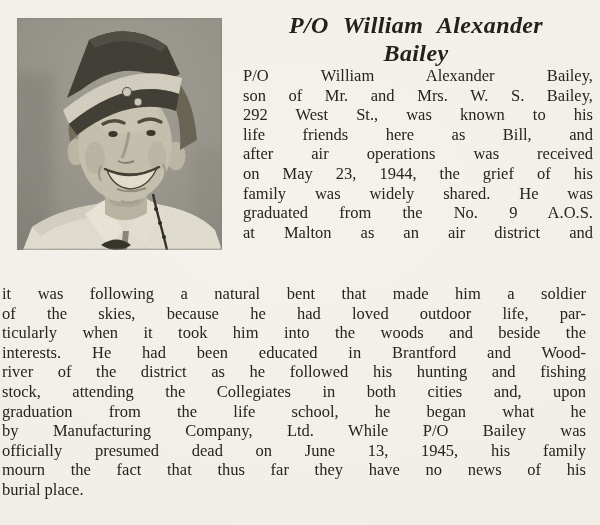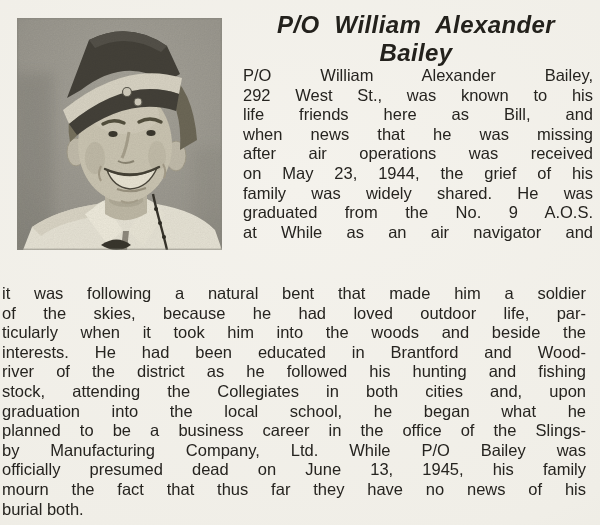--- a/index.html
+++ b/index.html
@@ -2,21 +2,21 @@
 <html><head>
 <meta charset="utf-8">
 <style>
   html, body { margin: 0; padding: 0; }
   .page {
     position: relative;
     width: 600px;
     height: 525px;
     overflow: hidden;
     background: radial-gradient(130% 110% at 50% 35%, #f4f2ec 0%, #f0eee7 65%, #e9e7de 100%);
-    font-family: Liberation Sans, sans-serif;
+    font-family: Liberation Serif, serif;
     color: #262420;
   }
   .photo {
     position: absolute;
     left: 17px;
     top: 18px;
     width: 205px;
     height: 232px;
   }
   .title {
@@ -142,38 +142,37 @@
     <rect x="0.7" y="0.7" width="203.6" height="230.6" fill="none" stroke="#87857c" stroke-width="1.4" opacity="0.55"></rect>
   </svg>
 
   <div class="title">
     <div>P/O William Alexander</div>
     <div>Bailey</div>
   </div>
 
   <div class="col-text">
     <div class="jline">P/O William Alexander Bailey,</div>
+    <div class="jline">son of Mr. and Mrs. W. S. Bailey,</div>
     <div class="jline">292 West St., was known to his</div>
     <div class="jline">life friends here as Bill, and</div>
-    <div class="jline">when news that he was missing</div>
     <div class="jline">after air operations was received</div>
     <div class="jline">on May 23, 1944, the grief of his</div>
     <div class="jline">family was widely shared. He was</div>
     <div class="jline">graduated from the No. 9 A.O.S.</div>
-    <div class="jline">at While as an air navigator and</div>
+    <div class="jline">at Malton as an air district and</div>
   </div>
 
   <div class="full-text">
     <div class="jline">it was following a natural bent that made him a soldier</div>
     <div class="jline">of the skies, because he had loved outdoor life, par-</div>
     <div class="jline">ticularly when it took him into the woods and beside the</div>
     <div class="jline">interests. He had been educated in Brantford and Wood-</div>
     <div class="jline">river of the district as he followed his hunting and fishing</div>
     <div class="jline">stock, attending the Collegiates in both cities and, upon</div>
-    <div class="jline">graduation into the local school, he began what he</div>
-    <div class="jline">planned to be a business career in the office of the Slings-</div>
+    <div class="jline">graduation from the life school, he began what he</div>
     <div class="jline">by Manufacturing Company, Ltd. While P/O Bailey was</div>
     <div class="jline">officially presumed dead on June 13, 1945, his family</div>
     <div class="jline">mourn the fact that thus far they have no news of his</div>
-    <div class="lline">burial both.</div>
+    <div class="lline">burial place.</div>
   </div>
 
 </div>
 
 </body></html>

